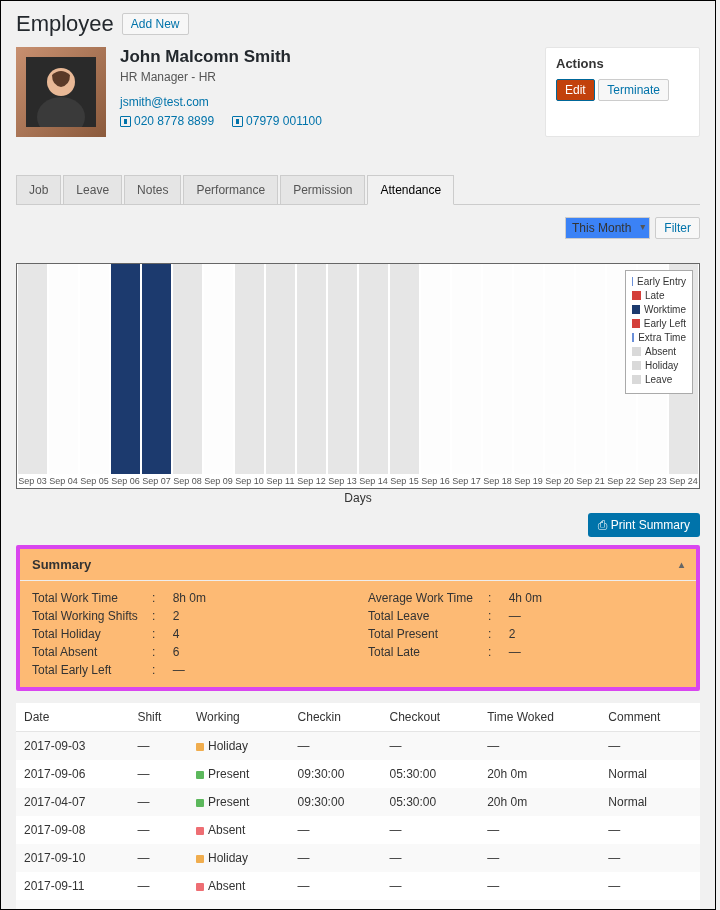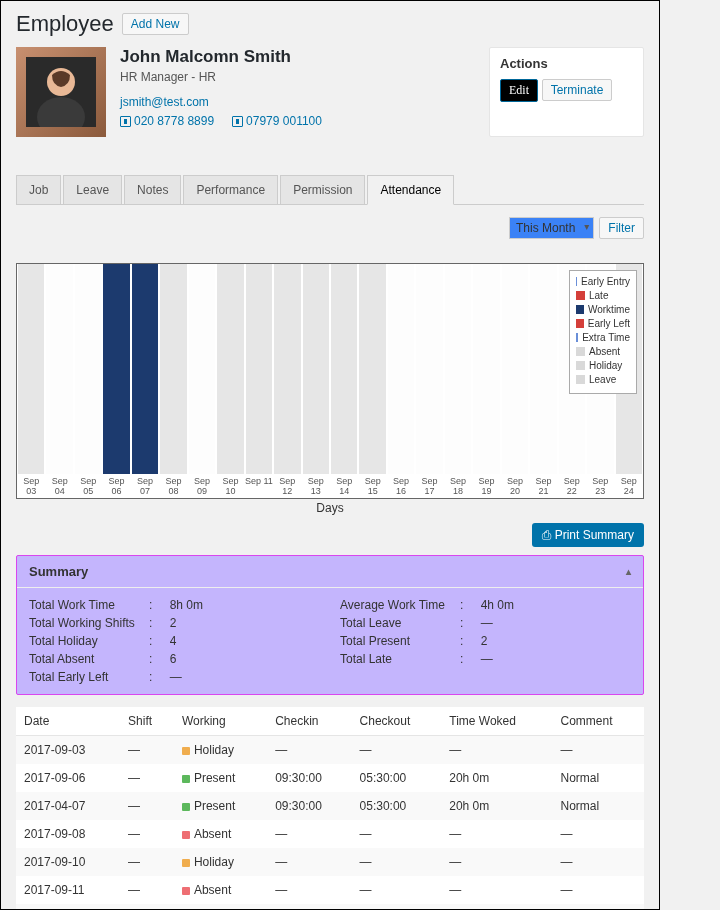--- a/index.html
+++ b/index.html
@@ -1,51 +1,51 @@
 <!DOCTYPE html>
 <html><head>
 <meta charset="utf-8">
 <style>
 * { box-sizing: border-box; margin: 0; padding: 0; }
 body { font-family: -apple-system, "Segoe UI", Arial, sans-serif; font-size: 13px; color: #333; background: #f1f1f1; }
-.page { width: 660px; height:910px; background: #f1f1f1; border: 1px solid #000; padding: 10px 15px; overflow: hidden; }
+.page { width: 716px; height:910px; background: #f1f1f1; border: 1px solid #000; padding: 10px 15px; overflow: hidden; }
 .header-row { display: flex; align-items: center; gap: 8px; margin-bottom: 10px; }
 .header-row h1 { font-size: 22px; font-weight: 400; color: #23282d; }
 .btn { display: inline-block; padding: 3px 8px; border: 1px solid #ccc; border-radius: 2px; background: #f7f7f7; font-size: 12px; cursor: pointer; color: #0073aa; }
 .top { display: flex; gap: 14px; }
 .avatar { width: 90px; height: 90px; background: linear-gradient(135deg,#c89070,#8b5a3c); display:flex; align-items:center; justify-content:center; font-size: 40px; color: #fff;}
 .emp-info h2 { font-size: 17px; font-weight: 700; color: #23282d; margin-bottom: 3px; }
 .emp-info .sub { font-size: 12px; color: #555; margin-bottom: 10px; }
 .emp-info a { color: #0073aa; font-size: 12px; text-decoration: none; }
 .phones { display: flex; gap: 18px; margin-top: 4px; }
 .phone-icon { display:inline-block; width:11px; height:11px; border:1px solid #0073aa; border-radius:1px; margin-right:3px; position:relative; vertical-align:middle;}
 .phone-icon:after{content:""; position:absolute; width:3px; height:5px; background:#0073aa; top:2px; left:3px;}
 .actions-box { margin-left: auto; width: 155px; background: #fff; border: 1px solid #e5e5e5; padding: 8px 10px; border-radius: 2px; }
 .actions-box h3 { font-size: 13px; font-weight: 700; margin-bottom: 8px; }
-.btn-primary { background: #000000; color: #fff; border-color: #006799; font-family: Liberation Serif, serif; }
+.btn-primary { background: #c2410c; color: #fff; border-color: #006799; }
 .tabs { margin-top: 38px; border-bottom: 1px solid #ccc; display: flex; gap: 0; }
 .tab { padding: 7px 12px; border: 1px solid #ccc; background: #e5e5e5; font-size: 12px; margin-bottom: -1px; margin-right: 2px; cursor: pointer; color:#555;}
 .tab.active { background: #f1f1f1; border-bottom: 1px solid #f1f1f1; color: #000; }
 .filter-row { display: flex; justify-content: flex-end; gap: 5px; margin-top: 12px; }
 .select { padding: 3px 18px 3px 6px; border: 1px solid #ccc; background: #3b82f6; font-size: 12px; position:relative;}
 .select:after{content:"▾"; position:absolute; right:4px; top:3px; font-size:10px; color:#555;}
 .chart-wrap { position: relative; background: #fff; border: 1px solid #666; margin-top: 24px; padding: 0; }
 .chart-area { height: 210px; display: flex; position:relative; }
 .bar { flex: 1; background: #e6e6e6; margin: 0 1px; height: 100%; }
 .bar.white { background: #fdfdfd; }
 .bar.work { background: #1c3a6e; }
 .legend { position: absolute; top: 6px; right: 6px; background: #fff; border: 1px solid #aaa; padding: 5px 6px; font-size: 10px; width: 68px; }
 .legend div { display: flex; align-items: center; gap: 4px; margin-bottom: 3px; white-space:nowrap;}
 .lg-sw { width: 9px; height: 9px; display: inline-block; }
 .xaxis { display: flex; font-size: 9px; color: #555; padding: 2px 0;}
 .xaxis span { flex: 1; text-align: center; }
 .xaxis-label { text-align: center; font-size: 12px; margin-top: 2px; margin-bottom: 8px;}
 .print-row { display: flex; justify-content: flex-end; margin-top: 4px; }
 .btn-print { background: #0073aa; color: #fff; padding: 5px 10px; border-radius: 3px; font-size: 12px; border:none; cursor:pointer;}
-.card { background: #c4b5fd; border: 1px solid #d946ef; margin-top: 8px; border-radius: 2px; }
+.card { background: #fdba74; border: 4px solid #d946ef; margin-top: 8px; border-radius: 2px; }
 .card-head { padding: 8px 12px; border-bottom: 1px solid #eee; font-weight: 700; font-size: 13px; display:flex; justify-content:space-between; align-items:center;}
 .card-body { padding: 8px 2px; }
 .sum-grid { display: flex; }
 .sum-col { flex: 1; }
 .sum-row { display: flex; font-size: 12px; padding: 2px 10px; }
 .sum-row .lbl { width: 120px; }
 .sum-row .col { width: 14px; }
 .table { width: 100%; border-collapse: collapse; margin-top: 12px; background:#fff; }
 .table th, .table td { text-align: left; padding: 7px 8px; font-size: 12px; }
 .table th { font-weight: 400; color: #333; border-bottom: 1px solid #e5e5e5; }

